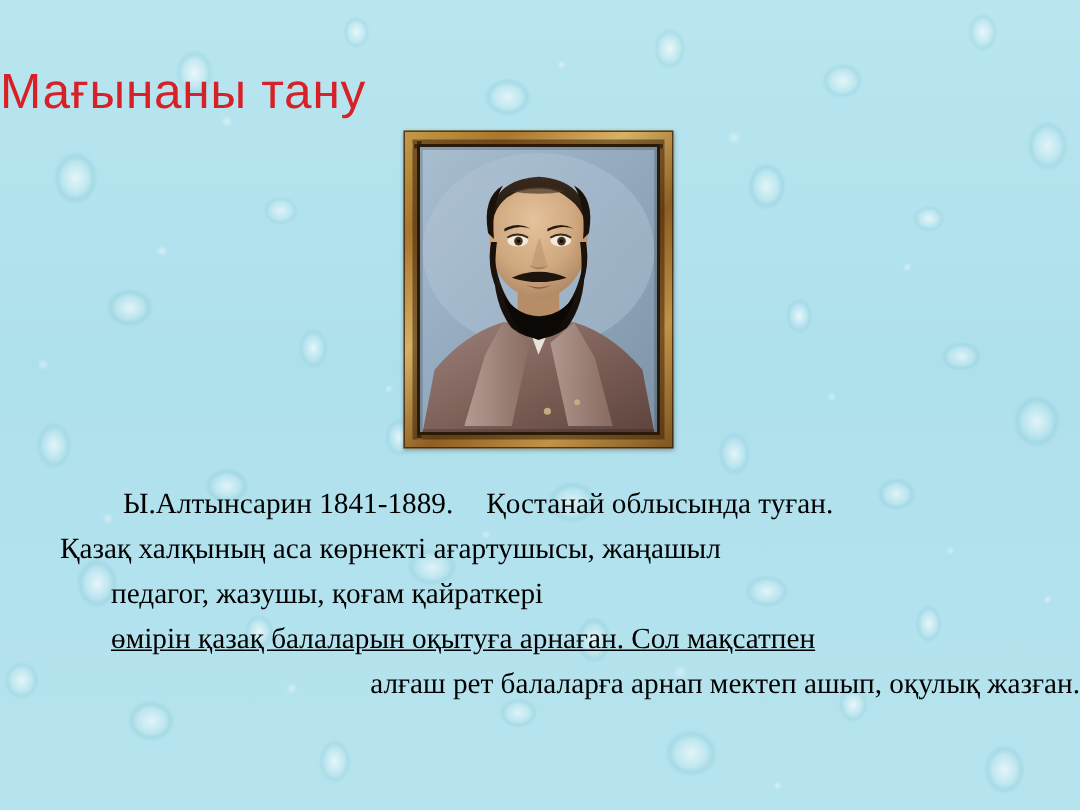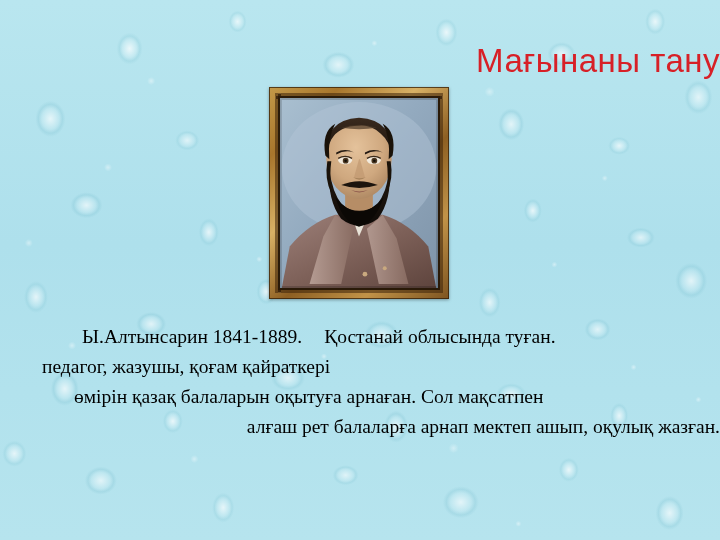--- a/index.html
+++ b/index.html
@@ -94,21 +94,21 @@
       radial-gradient(circle 4px at 4% 45%,  rgba(255,255,255,.75) 0%, rgba(255,255,255,0) 100%),
       radial-gradient(circle 3px at 97% 74%, rgba(255,255,255,.8) 0%, rgba(255,255,255,0) 100%);
   }
 
   
   #title {
     position: absolute;
     left: 0;
     top: 42px;
     width: 720px;
-    text-align: right;
+    text-align: left;
     font-family: "Liberation Sans", sans-serif;
     font-size: 33px;
     font-weight: 400;
     letter-spacing: .5px;
     color: #d72027;
     line-height: 1.15;
     white-space: nowrap;
   }
 
   
@@ -162,23 +162,23 @@
     left: 0;
     top: 322px;
     width: 720px;
     color: #000000;
     font-size: 19.5px;
     line-height: 30px;
   }
   .tline { white-space: nowrap; }
   .tline.l1 { padding-left: 82px; }
   .tline.l2 { padding-left: 40px; }
-  .tline.l3 { padding-left: 42px; }
+  .tline.l3 { padding-left: 42px; margin-left: 32px; }
   .tline.l4 { padding-left: 90px; }
-  .tline.l5 { padding-left: 74px; }
+  .tline.l5 { padding-left: 74px; text-decoration: underline; }
   .tline.l6 { padding-left: 74px; text-align: right; }
   .gap-wide { display: inline-block; width: 22px; }
 </style>
 </head>
 <body>
 
 <div id="slide">
 
   <div class="bg-layer bg-base"></div>
   <div class="bg-layer bg-drops-a"></div>
@@ -270,18 +270,19 @@
         <path d="M48 64 Q45 82 52 96 Q50 78 52 64 Z" fill="#1a1209"></path>
         <path d="M112 64 Q115 82 108 96 Q110 78 108 64 Z" fill="#1a1209"></path>
 
         <rect x="0" y="0" width="160" height="192" fill="none" stroke="rgba(0,0,0,.18)" stroke-width="4"></rect>
       </svg>
     </div>
   </div>
 
   <div id="body-text">
     <div class="tline l1"><span>Ы.Алтынсарин 1841-1889.</span><span class="gap-wide"></span><span>Қостанай облысында  туған.</span></div>
+    <div class="tline l2">Қазақ халқының аса көрнекті ағартушысы, жаңашыл</div>
     <div class="tline l3">педагог, жазушы, қоғам қайраткері</div>
     <div class="tline l5">өмірін қазақ балаларын оқытуға арнаған. Сол мақсатпен</div>
     <div class="tline l6">алғаш рет балаларға арнап мектеп ашып, оқулық жазған.</div>
   </div>
 
 </div>
 
 </body></html>

